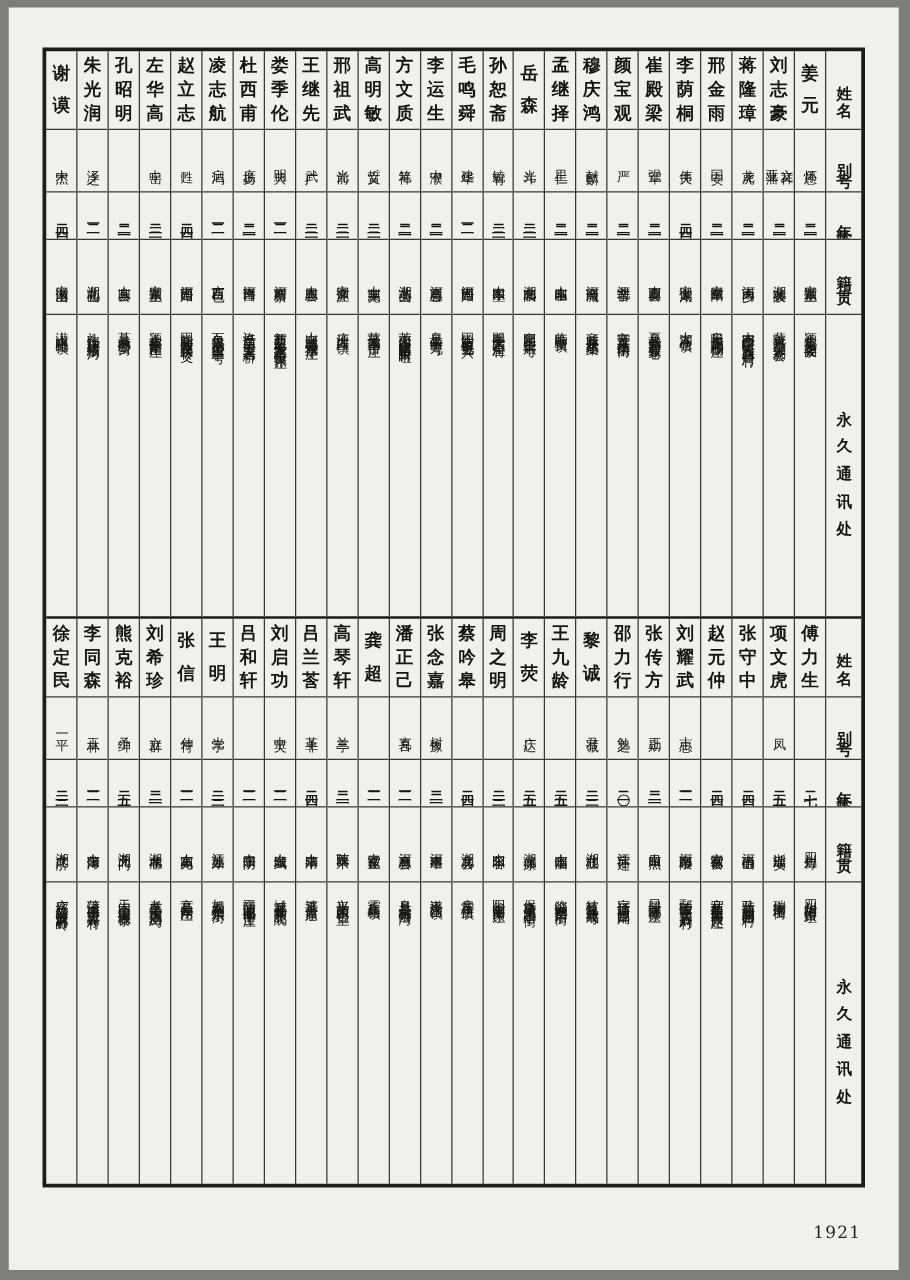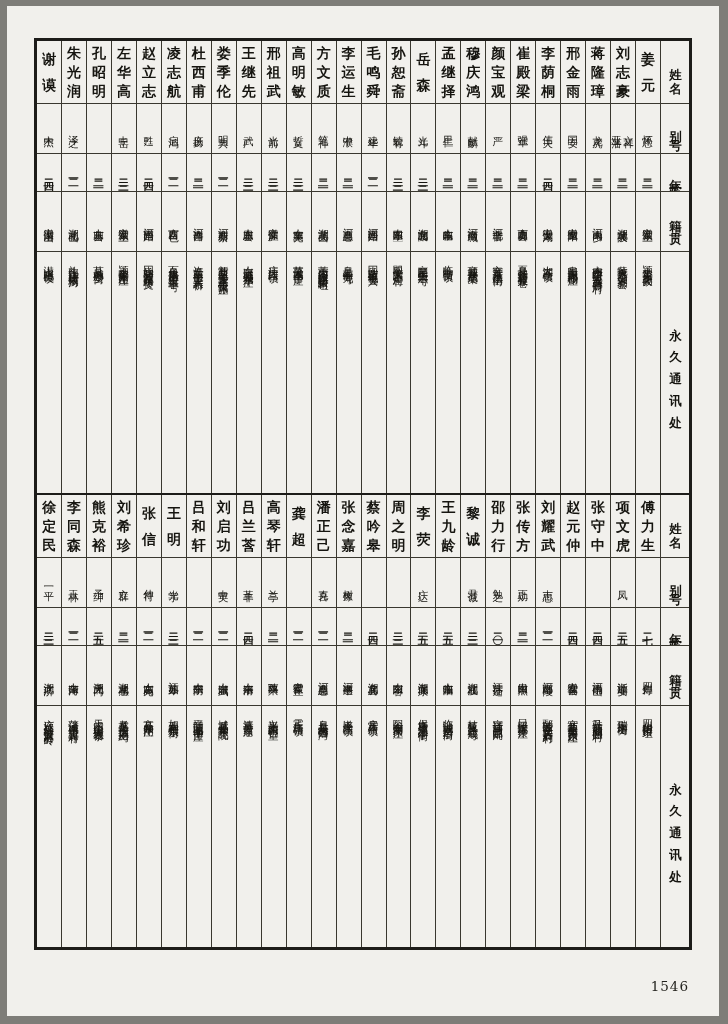--- a/index.html
+++ b/index.html
@@ -1138,14 +1138,14 @@
           </div>
           <div class="cell c-native">
             <span class="v native">湖北广济</span>
           </div>
           <div class="cell c-addr">
             <span class="v addr">广济郑公塔马蚁河麻石岭</span>
           </div>
         </div>
       </div>
   </div>
-  <div class="page-number">1546</div>
+  <div class="page-number">1921</div>
 </div>
 
 </body></html>

